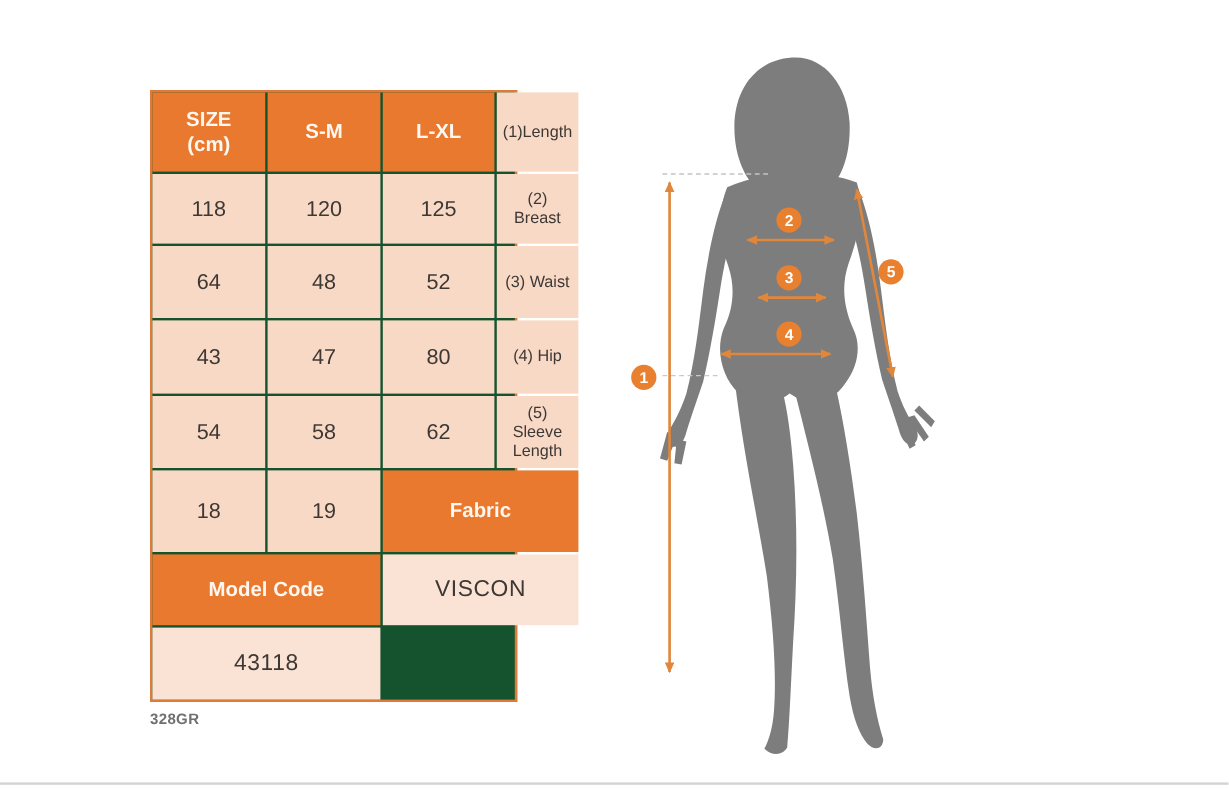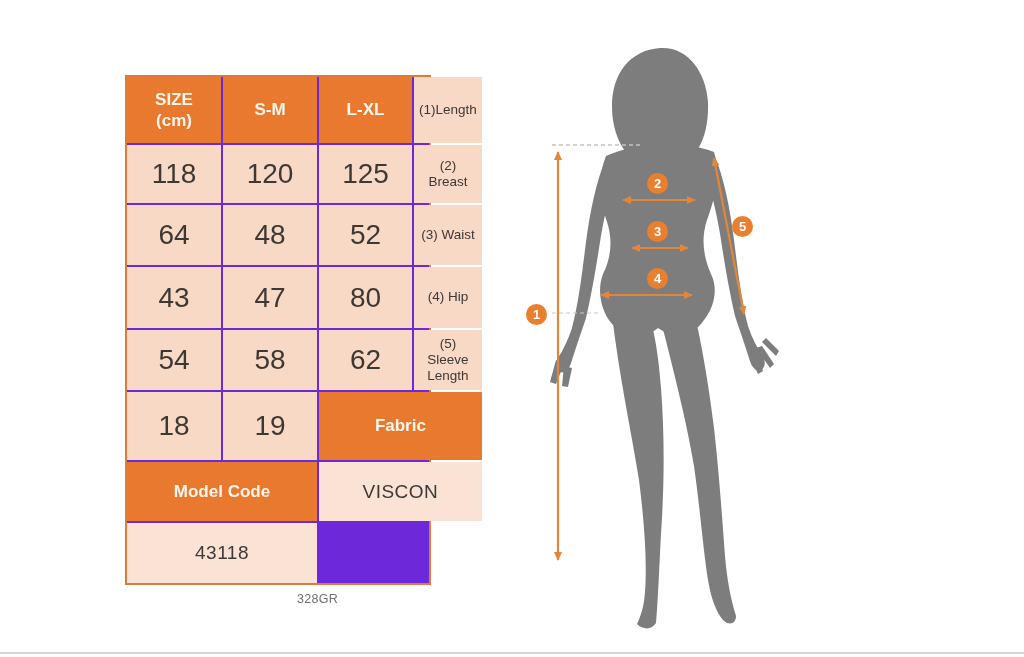--- a/index.html
+++ b/index.html
@@ -3,36 +3,36 @@
 <meta charset="utf-8">
 <style>
   html,body{margin:0;padding:0;background:#ffffff;}
   .stage{
     position:relative;width:1024px;height:657px;background:#ffffff;overflow:hidden;
     font-family:"Liberation Sans",sans-serif;
   }
   
   .size-table{
     position:absolute;left:125px;top:75px;width:306px;height:510px;
-    box-sizing:border-box;border:2px solid #dd7c3a;background:#6d28d9;
+    box-sizing:border-box;border:2px solid #dd7c3a;background:#14532d;
     display:grid;gap:2px;
     grid-template-columns:94px 94px 93px 1fr;
     grid-template-rows:66px 58px 60px 61px 60px 68px 59px 1fr;
   }
   .c{display:flex;align-items:center;justify-content:center;text-align:center;box-sizing:border-box;}
   .hdr{background:#e8792e;color:#fdf7ef;font-weight:bold;font-size:17px;line-height:1.25;}
   .hdr-size{padding:0 16px;}
   .lbl{background:#f8d9c6;color:#3e3835;font-size:13.5px;line-height:1.2;padding:0 5px;}
-  .val{background:#f8d9c6;color:#3e3835;font-size:28px;}
+  .val{background:#f8d9c6;color:#3e3835;font-size:18px;}
   .span2{grid-column:span 2;text-align:right;}
   .foot-val{background:#fae3d5;color:#3e3835;font-size:19px;letter-spacing:0.5px;}
   
   .note{
-    position:absolute;left:125px;top:592px;width:385px;text-align:center;
-    font-size:12.5px;color:#707070;letter-spacing:0.3px;
+    position:absolute;left:125px;top:592px;width:385px;text-align:left;
+    font-size:12.5px;color:#707070;letter-spacing:0.3px;font-weight:bold;
   }
   
   .figure-svg{position:absolute;left:0;top:0;width:1024px;height:657px;}
   .marker{
     position:absolute;width:21px;height:21px;border-radius:50%;
     background:#e8802f;color:#ffffff;font-size:13px;font-weight:bold;
     display:flex;align-items:center;justify-content:center;line-height:1;
   }
   .m1{left:526px;top:304px;}
   .m2{left:647px;top:173px;}

